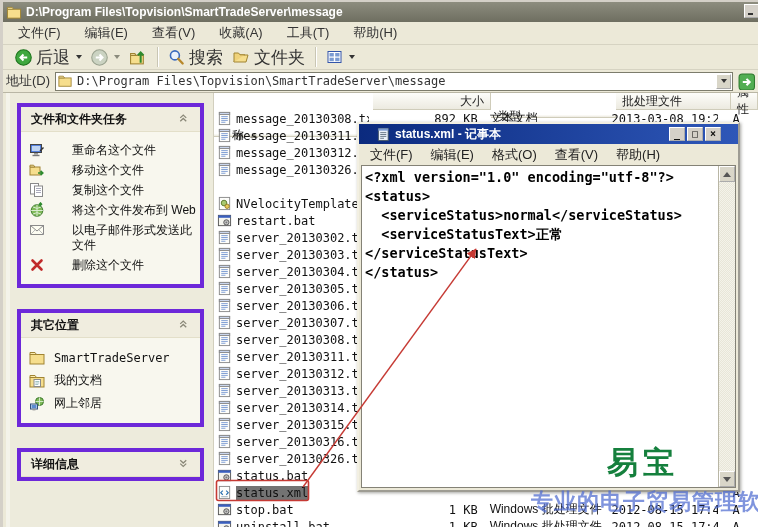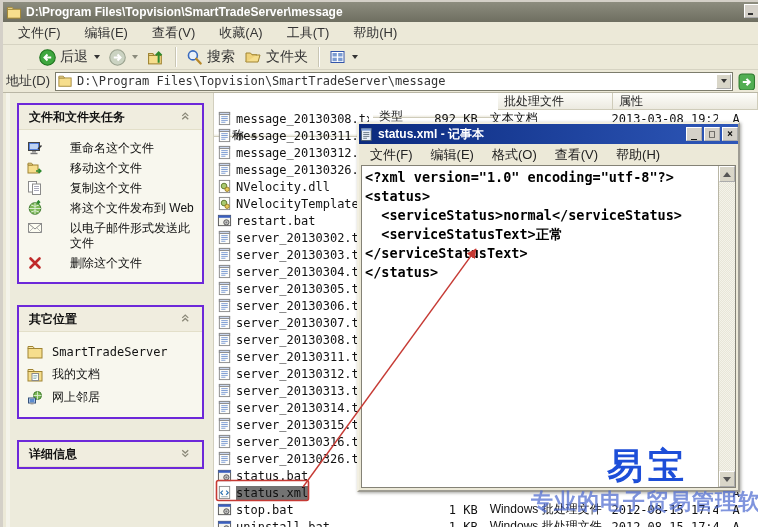--- a/index.html
+++ b/index.html
@@ -6,34 +6,34 @@
   html,body{width:758px;height:527px;overflow:hidden;}
   body{font-family:"Liberation Sans","DejaVu Sans",sans-serif;background:#ECE9D8;position:relative;font-size:12px;}
 
   
   .win{position:absolute;inset:0;border-left:3px solid #D4D0C8;border-top:2px solid #D4D0C8;background:#ECE9D8;}
   .titlebar{height:20px;background:linear-gradient(to bottom,#8d8d7f,#6e6e60);display:flex;align-items:center;gap:4px;padding:0 3px;color:#fff;font-weight:bold;font-size:12px;position:relative;}
   .titlebar .t-min{position:absolute;right:-1px;top:2px;width:15px;height:14px;background:#D4D0C8;border:1px outset #fff;}
   .titlebar .t-min::after{content:"";position:absolute;left:3px;right:5px;bottom:2px;border-bottom:2px solid #333;}
   .menubar{height:23px;display:flex;align-items:center;padding:0 6px;border-bottom:1px solid #d6d3c2;color:#333;font-size:13px;background:#ECE9D8;}
   .menubar .mi{padding:2px 15px 2px 9px;}
-  .toolbar{height:25px;display:flex;align-items:center;padding:0 9px;gap:3px;border-bottom:1px solid #d6d3c2;font-size:14px;color:#333;background:#ECE9D8;margin-left:24px;}
+  .toolbar{height:25px;display:flex;align-items:center;padding:0 9px;gap:3px;border-bottom:1px solid #d6d3c2;font-size:17px;color:#333;background:#ECE9D8;}
   .tbtn{display:flex;align-items:center;gap:4px;padding:1px 3px;}
   .sep{width:1px;height:20px;background:#c9c6b4;margin:0 4px;box-shadow:1px 0 0 #fff;}
   .dd{width:0;height:0;border-left:3.5px solid transparent;border-right:3.5px solid transparent;border-top:4px solid #333;margin-left:2px;}
   .addressbar{height:23px;display:flex;align-items:center;gap:5px;padding:0 3px;border-bottom:1px solid #b9b6a5;font-size:13px;color:#333;background:#ECE9D8;}
   .addr-combo{flex:1;height:19px;background:#fff;border:1px solid #7c7c6c;display:flex;align-items:center;gap:4px;padding:0 1px;font-size:12px;font-family:"DejaVu Sans Mono",monospace;}
   .addr-combo .spring{flex:1;}
   .combo-dd{width:15px;height:15px;background:#D9D6C8;border:1px outset #fff;display:flex;align-items:center;justify-content:center;}
   .go-btn{width:17px;height:17px;flex:0 0 auto;}
 
   
   .main{position:absolute;top:91px;bottom:0;left:3px;right:0;display:flex;background:#fff;}
   .sidebar{width:208px;background:#EDEBDC;border-right:1px solid #d2cfbe;border-left:4px solid #F4F3EA;padding:10px 9px 0 7px;overflow:hidden;}
-  .panel{background:#F8F7EE;border:2px solid #6d28d9;margin-bottom:21px;}
+  .panel{background:#F8F7EE;border:4px solid #6d28d9;margin-bottom:21px;}
   .panel-h{height:25px;display:flex;align-items:center;justify-content:space-between;padding:0 9px 0 10px;background:#F0EDDF;border-bottom:1px solid #E3DFC9;font-weight:bold;font-size:12px;color:#111;}
   .panel-b{padding:9px 4px 8px 8px;}
   .t-item{display:flex;gap:27px;align-items:flex-start;padding:2px 0 3px 0;font-size:12px;color:#111;line-height:15px;}
   .t-item .ic{flex:0 0 16px;height:16px;margin-top:-1px;}
   .p-item{display:flex;gap:9px;align-items:center;padding:3px 0;font-size:12px;color:#111;text-align:right;}
   .p-item .ic{flex:0 0 16px;height:16px;}
   .mono-name{font-family:"DejaVu Sans Mono",monospace;}
 
   
   .filelist{flex:1;background:#fff;position:relative;overflow:hidden;}
@@ -47,35 +47,35 @@
   .cell{padding:0 6px;overflow:hidden;white-space:nowrap;}
   .c-name{width:159px;display:flex;align-items:center;gap:4px;padding:0 0 0 3px;font-family:"DejaVu Sans Mono",monospace;font-size:12px;}
   .c-name .ic{flex:0 0 15px;height:15px;}
   .c-size{width:118px;text-align:right;font-family:"DejaVu Sans Mono",monospace;}
   .c-type{width:125px;}
   .c-date{width:115px;font-family:"DejaVu Sans Mono",monospace;}
   .c-attr{width:41px;padding-left:15px;font-family:"DejaVu Sans Mono",monospace;}
 
   
   .notepad{position:absolute;left:357px;top:122px;width:383px;height:370px;background:#ECE9D8;border:2px outset #F2EFE2;box-shadow:1px 1px 3px rgba(60,60,50,.45);z-index:30;}
-  .np-title{height:20px;background:linear-gradient(90deg,#0B2A7E,#2E57B8);display:flex;align-items:center;gap:4px;padding:0 0;color:#fff;font-weight:bold;font-size:12px;}
+  .np-title{height:20px;background:linear-gradient(90deg,#0B2A7E,#2E57B8);display:flex;align-items:center;gap:4px;padding:0 17px;color:#fff;font-weight:bold;font-size:12px;}
   .np-btns{margin-left:auto;display:flex;gap:2px;}
   .np-b{width:16px;height:14px;background:#D4D0C8;border:1px outset #fff;position:relative;font-size:10px;line-height:12px;text-align:center;color:#111;font-weight:bold;font-family:"DejaVu Sans Mono",monospace;}
   .np-menu{height:21px;display:flex;align-items:center;padding:0 2px;font-size:13px;color:#222;background:#ECE9D8;}
   .np-menu .mi{padding:2px 9px;}
   .np-body{position:absolute;top:41px;left:2px;right:2px;bottom:2px;background:#fff;border:1px solid #848276;overflow:hidden;}
   .np-text{position:absolute;top:0;left:0;right:17px;bottom:0;padding:2px 1px 0 3px;font-family:"DejaVu Sans Mono",monospace;font-weight:bold;font-size:13.5px;line-height:19px;white-space:pre;color:#000;}
   .np-scroll{position:absolute;top:0;right:0;bottom:0;width:17px;background:repeating-conic-gradient(#F4F3EA 0% 25%,#E8E6D8 0% 50%) 0 0/2px 2px;border-left:1px solid #b9b6a5;}
   .sc-btn{position:absolute;left:0;width:16px;height:16px;background:#D9D6C8;border:1px outset #fff;display:flex;align-items:center;justify-content:center;}
   .arr-u{width:0;height:0;border-left:4px solid transparent;border-right:4px solid transparent;border-bottom:5px solid #555;}
   .arr-d{width:0;height:0;border-left:4px solid transparent;border-right:4px solid transparent;border-top:5px solid #555;}
 
   
   .overlay{position:absolute;inset:0;z-index:50;pointer-events:none;}
-  .wm-brand{position:absolute;left:607px;top:442px;z-index:60;font-size:36px;font-weight:bold;color:#1d4ed8;letter-spacing:5px;pointer-events:none;}
+  .wm-brand{position:absolute;left:607px;top:442px;z-index:60;font-size:31px;font-weight:bold;color:#15803d;letter-spacing:5px;pointer-events:none;}
   .wm-slogan{position:absolute;left:531px;top:487px;z-index:60;font-size:22px;font-weight:bold;color:#4E6BD0;opacity:.72;letter-spacing:1px;white-space:nowrap;pointer-events:none;}
 </style>
 </head>
 <body>
 
 <div class="win">
   <div class="titlebar">
     <span class="ic" style="width:16px;height:15px"><svg width="100%" height="100%" viewBox="0 0 16 16" preserveAspectRatio="xMidYMid meet">
           <rect x="1" y="4.5" width="14" height="9.5" fill="#F6DE8D" stroke="#A08432"></rect>
           <path d="M1 4.5 L1 2.5 L6 2.5 L7.5 4.5 Z" fill="#FBEBB0" stroke="#A08432"></path>
@@ -268,20 +268,23 @@
         </div>
       </div>
     </div>
 
     <div class="filelist">
       <div class="cols" id="col-headers">
           <div class="col" style="width: 159px; margin-top: 41px;">
             <span>名称</span>
             <span class="sort-up"></span>
           </div>
+          <div class="col r" style="width: 118px;">
+            <span>大小</span>
+          </div>
           <div class="col" style="width: 125px; margin-top: 22px;">
             <span>类型</span>
           </div>
           <div class="col" style="width: 115px;">
             <span>批处理文件</span>
           </div>
           <div class="col" style="width: 41px; flex: 1 1 0%;">
             <span>属性</span>
           </div>
         </div>
@@ -336,28 +339,20 @@
                   <path d="M4.5 6 h7 M4.5 8 h7 M4.5 10 h7 M4.5 12 h4.5" stroke="#7B9BD2" stroke-width="1"></path>
                 </svg></span>
               <span class="cname-t">message_20130326.txt</span>
             </span>
             <span class="cell c-size"></span>
             <span class="cell c-type"></span>
             <span class="cell c-date"></span>
             <span class="cell c-attr">A</span>
           </div>
           <div class="frow">
-            <span class="cell c-name">
-              <span class="ic"><svg width="100%" height="100%" viewBox="0 0 16 16" preserveAspectRatio="xMidYMid meet">
-                  <rect x="2.5" y="1.5" width="11" height="13" fill="#FDFDFB" stroke="#8a8a8a"></rect>
-                  <circle cx="7.5" cy="7.5" r="3" fill="#A9C86E" stroke="#5E7A2E"></circle>
-                  <circle cx="10.8" cy="11" r="2.3" fill="#E8C95A" stroke="#9A7D22"></circle>
-                </svg></span>
-              <span class="cname-t">NVelocity.dll</span>
-            </span>
             <span class="cell c-size"></span>
             <span class="cell c-type"></span>
             <span class="cell c-date"></span>
             <span class="cell c-attr">A</span>
           </div>
           <div class="frow">
             <span class="cell c-name">
               <span class="ic"><svg width="100%" height="100%" viewBox="0 0 16 16" preserveAspectRatio="xMidYMid meet">
                   <rect x="2.5" y="1.5" width="11" height="13" fill="#FDFDFB" stroke="#8a8a8a"></rect>
                   <circle cx="7.5" cy="7.5" r="3" fill="#A9C86E" stroke="#5E7A2E"></circle>

